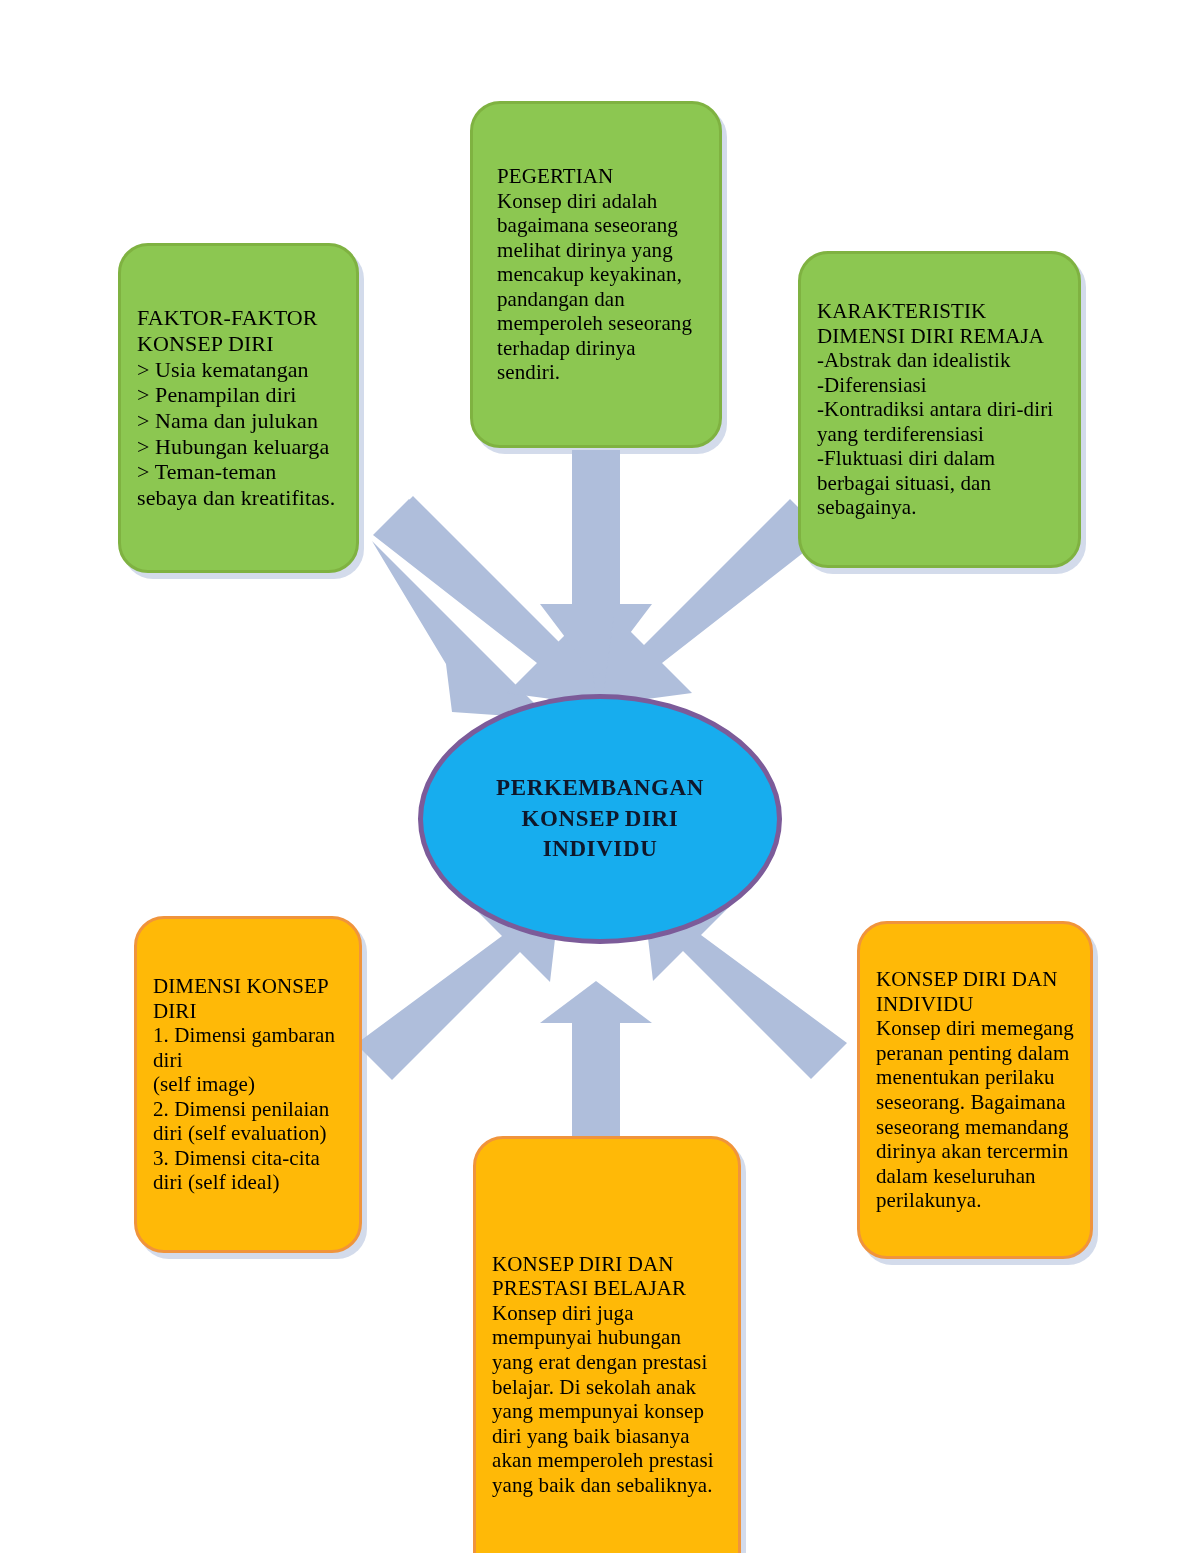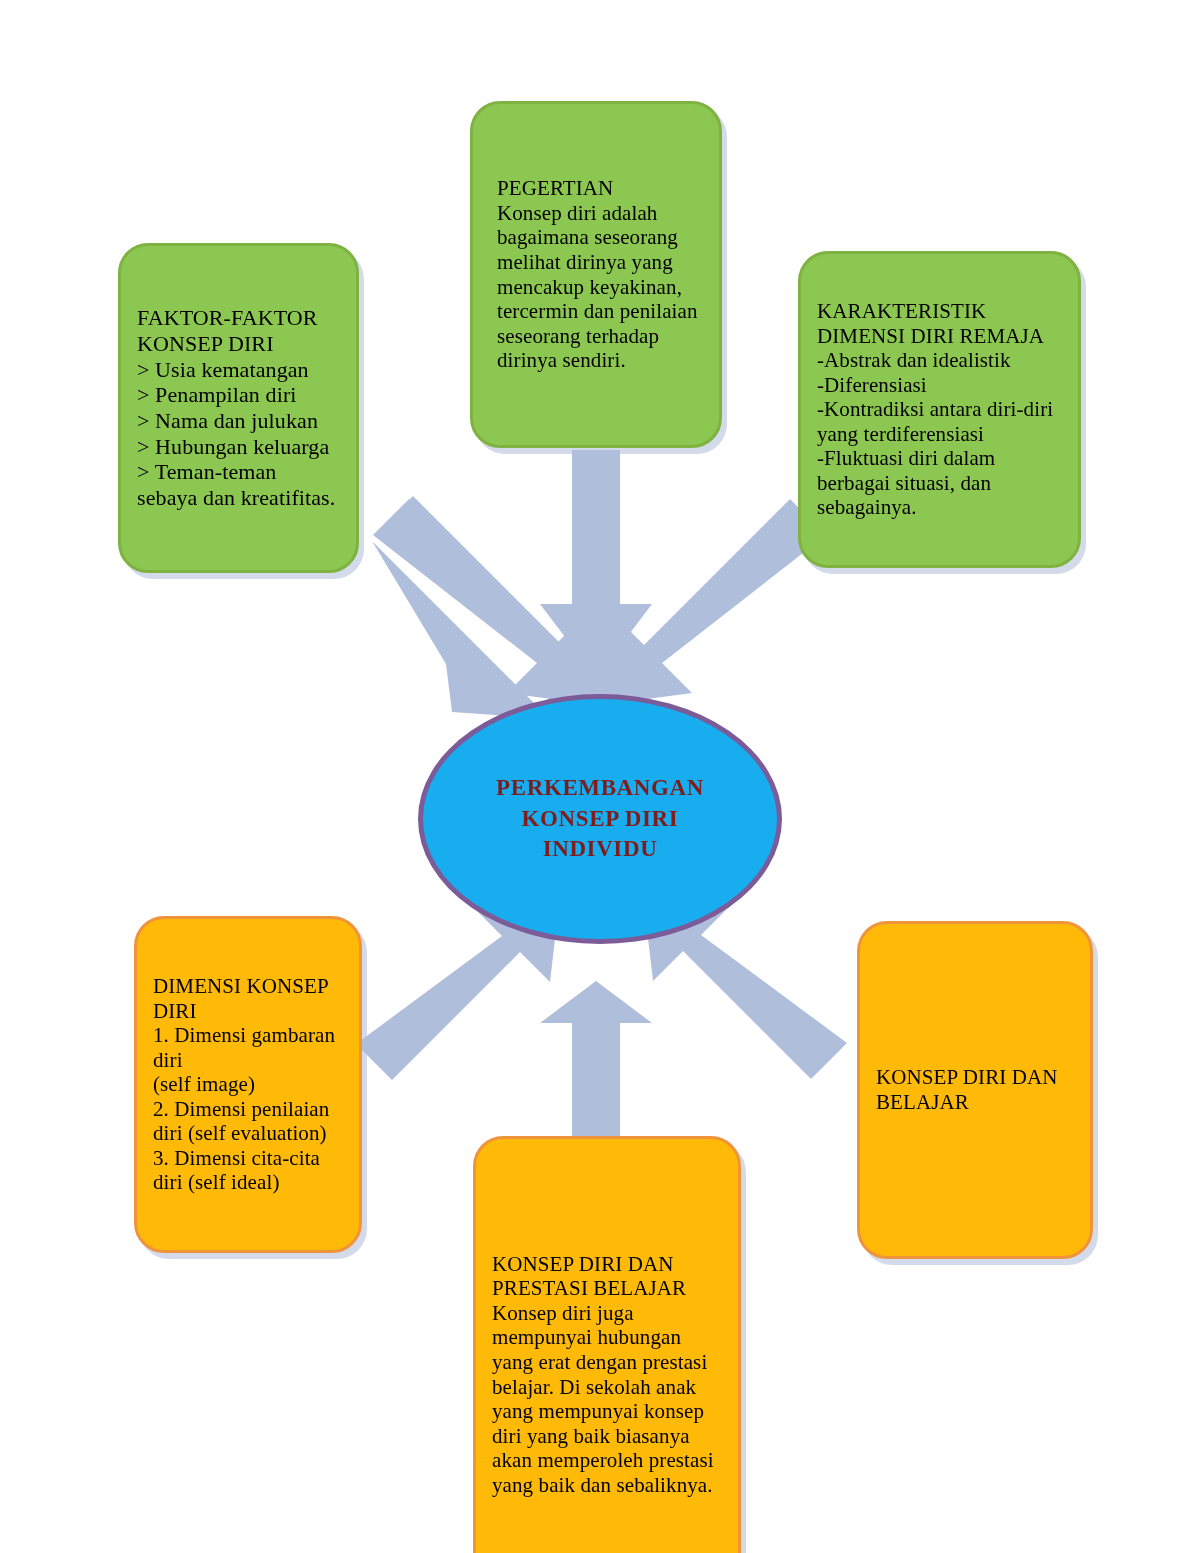--- a/index.html
+++ b/index.html
@@ -103,21 +103,21 @@
     display: flex;
     align-items: center;
     justify-content: center;
   }
   #center-node .center-label {
     text-align: center;
     font-size: 23px;
     font-weight: bold;
     letter-spacing: 0.6px;
     line-height: 1.33;
-    color: #7f1d1d;
+    color: #0f172a;
     white-space: pre-line;
   }
 </style>
 </head>
 <body>
 
 <div id="canvas">
 
   <svg id="arrow-layer" viewBox="0 0 1200 1553" width="1200" height="1553">
 
@@ -204,21 +204,21 @@
 KONSEP DIRI</div>
     <div class="body">&gt; Usia kematangan
 &gt; Penampilan diri
 &gt; Nama dan julukan
 &gt; Hubungan keluarga
 &gt; Teman-teman sebaya dan kreatifitas.</div>
   </div>
 
   <div class="node green" id="node-pengertian">
     <div class="title">PEGERTIAN</div>
-    <div class="body">Konsep diri adalah bagaimana seseorang melihat dirinya yang mencakup keyakinan, tercermin dan penilaian seseorang terhadap dirinya sendiri.</div>
+    <div class="body">Konsep diri adalah bagaimana seseorang melihat dirinya yang mencakup keyakinan, pandangan dan memperoleh seseorang terhadap dirinya sendiri.</div>
   </div>
 
   <div class="node green" id="node-karakteristik">
     <div class="title">KARAKTERISTIK
 DIMENSI DIRI REMAJA</div>
     <div class="body">-Abstrak dan idealistik
 -Diferensiasi
 -Kontradiksi antara diri-diri yang terdiferensiasi
 -Fluktuasi diri dalam berbagai situasi, dan sebagainya.</div>
   </div>
@@ -236,16 +236,17 @@
 2. Dimensi penilaian diri (self evaluation)
 3. Dimensi cita-cita diri (self ideal)</div>
   </div>
 
   <div class="node orange" id="node-prestasi">
     <div class="title">KONSEP DIRI DAN PRESTASI BELAJAR</div>
     <div class="body">Konsep diri juga mempunyai hubungan yang erat dengan prestasi belajar. Di sekolah anak yang mempunyai konsep diri yang baik biasanya akan memperoleh prestasi yang baik dan sebaliknya.</div>
   </div>
 
   <div class="node orange" id="node-perilaku">
-    <div class="title">KONSEP DIRI DAN BELAJAR</div>
+    <div class="title">KONSEP DIRI DAN INDIVIDU</div>
+    <div class="body">Konsep diri memegang peranan penting dalam menentukan perilaku seseorang. Bagaimana seseorang memandang dirinya akan tercermin dalam keseluruhan perilakunya.</div>
   </div>
 
 </div>
 
 </body></html>

